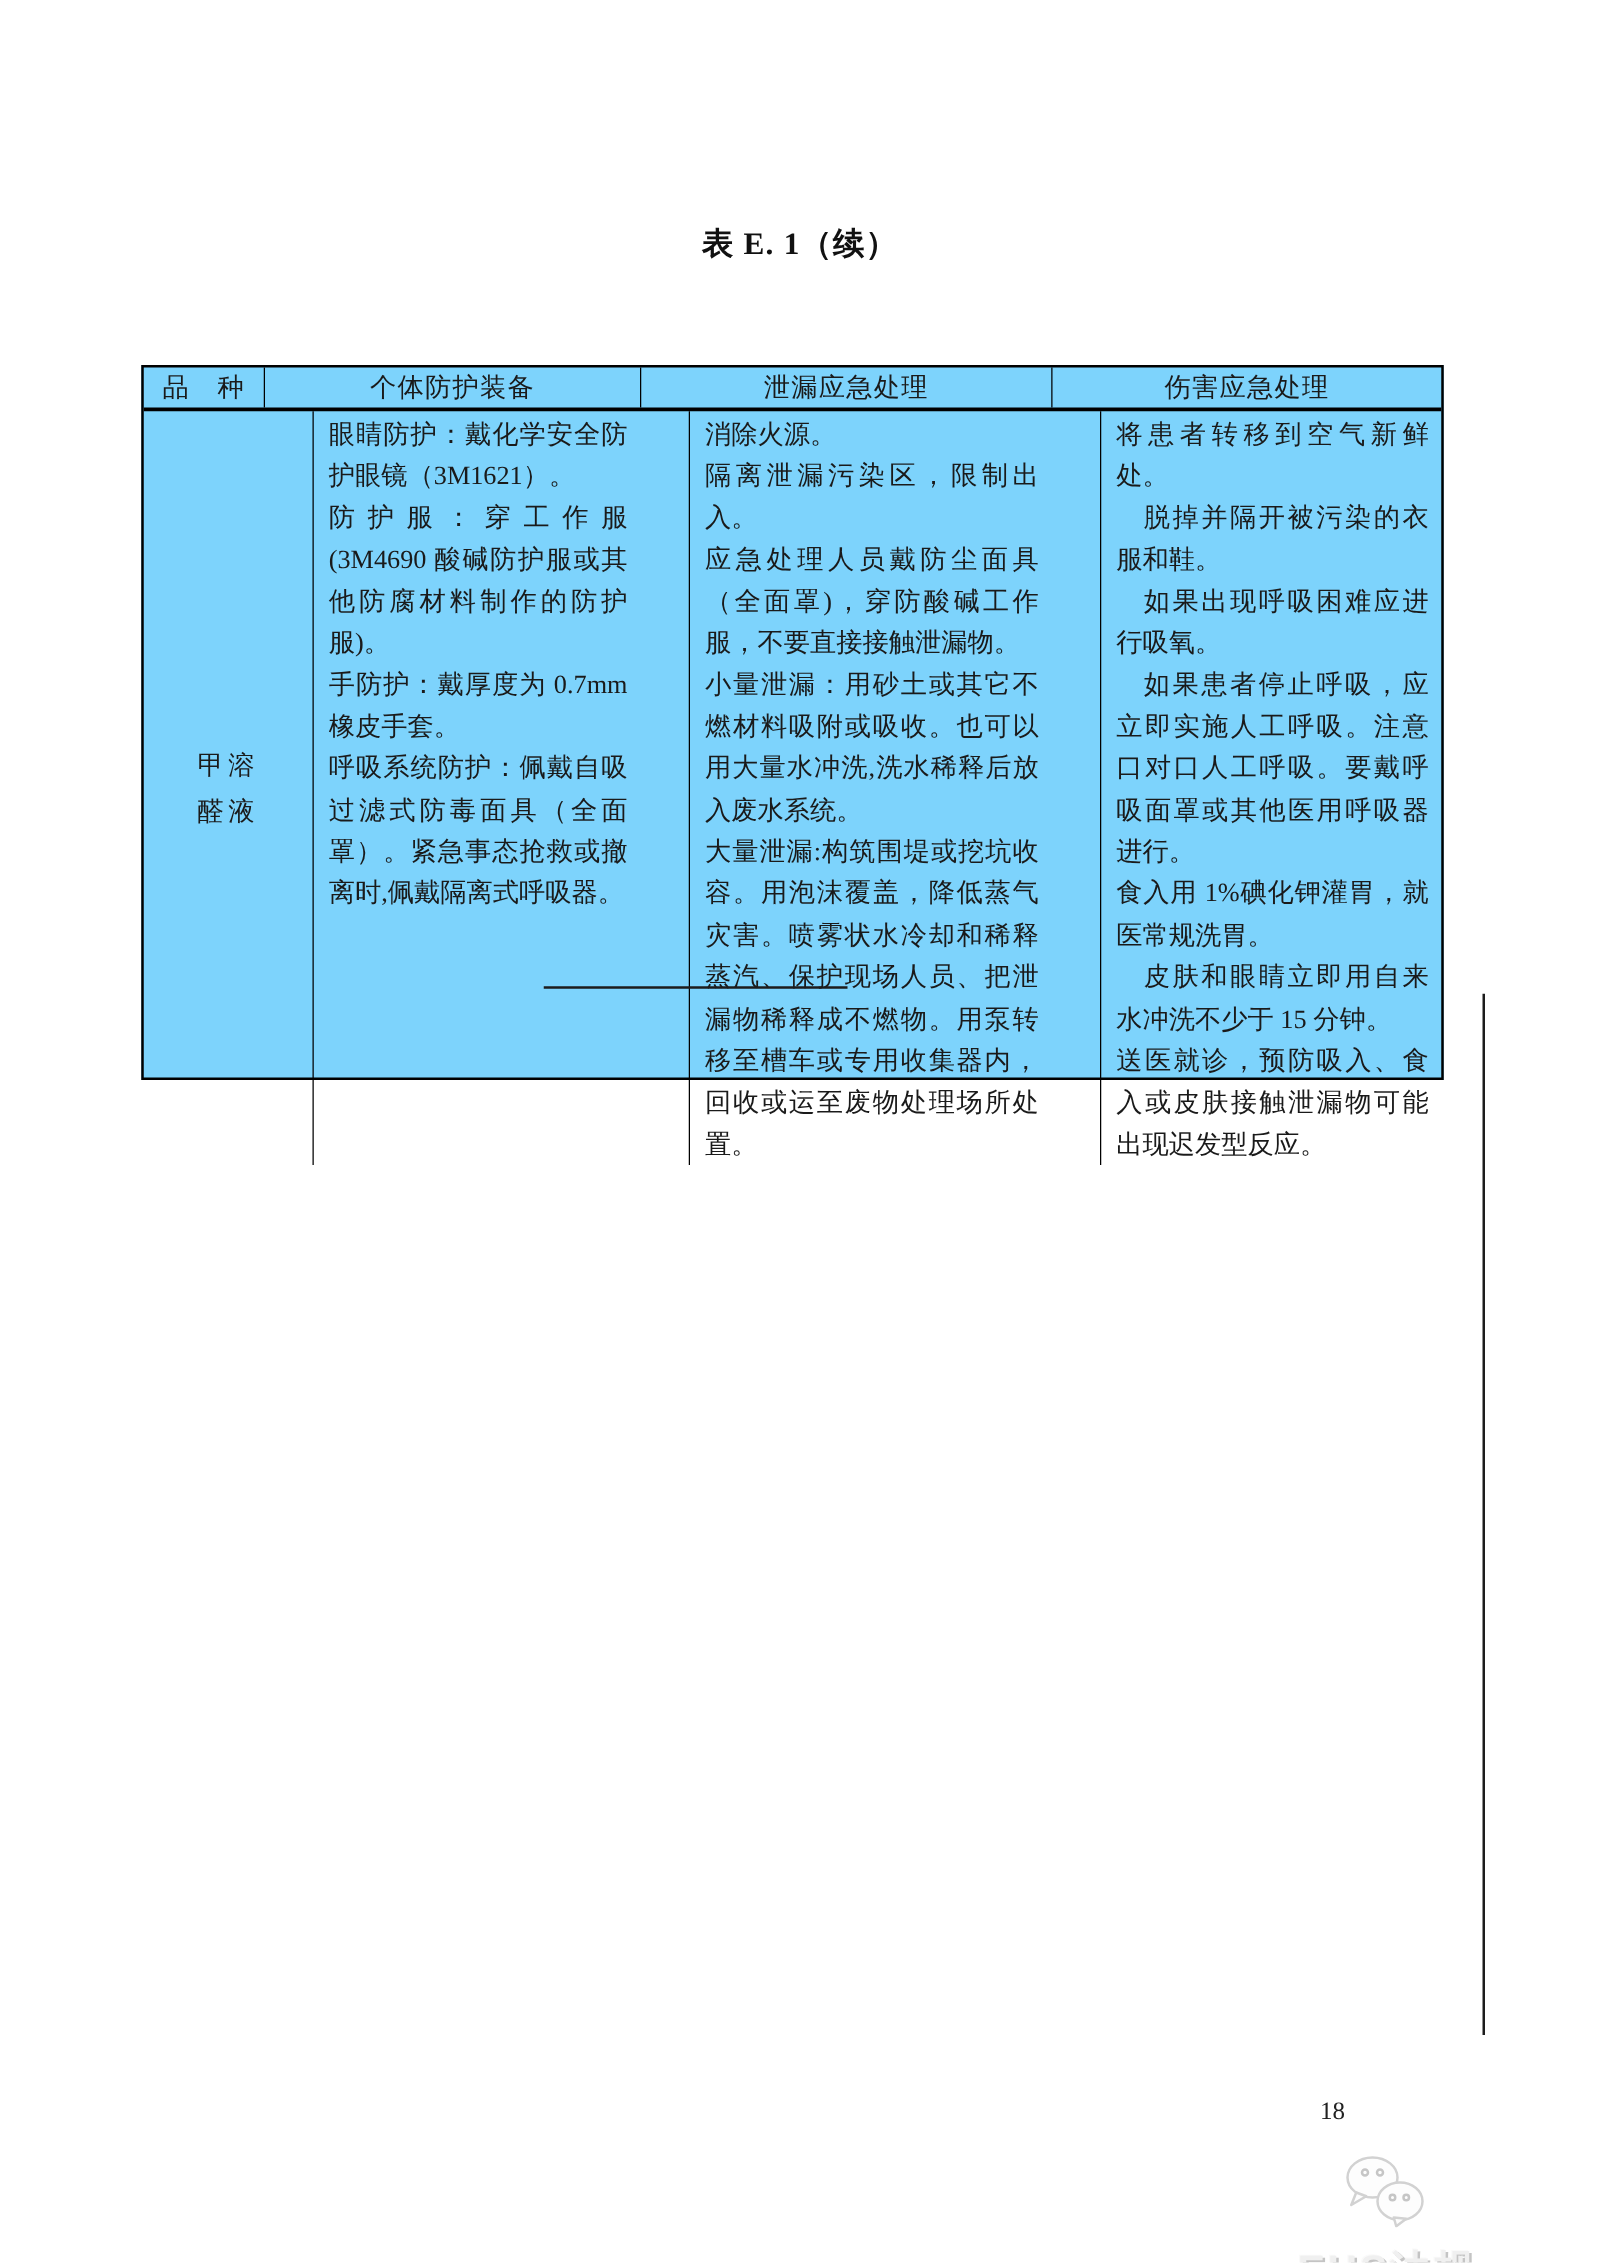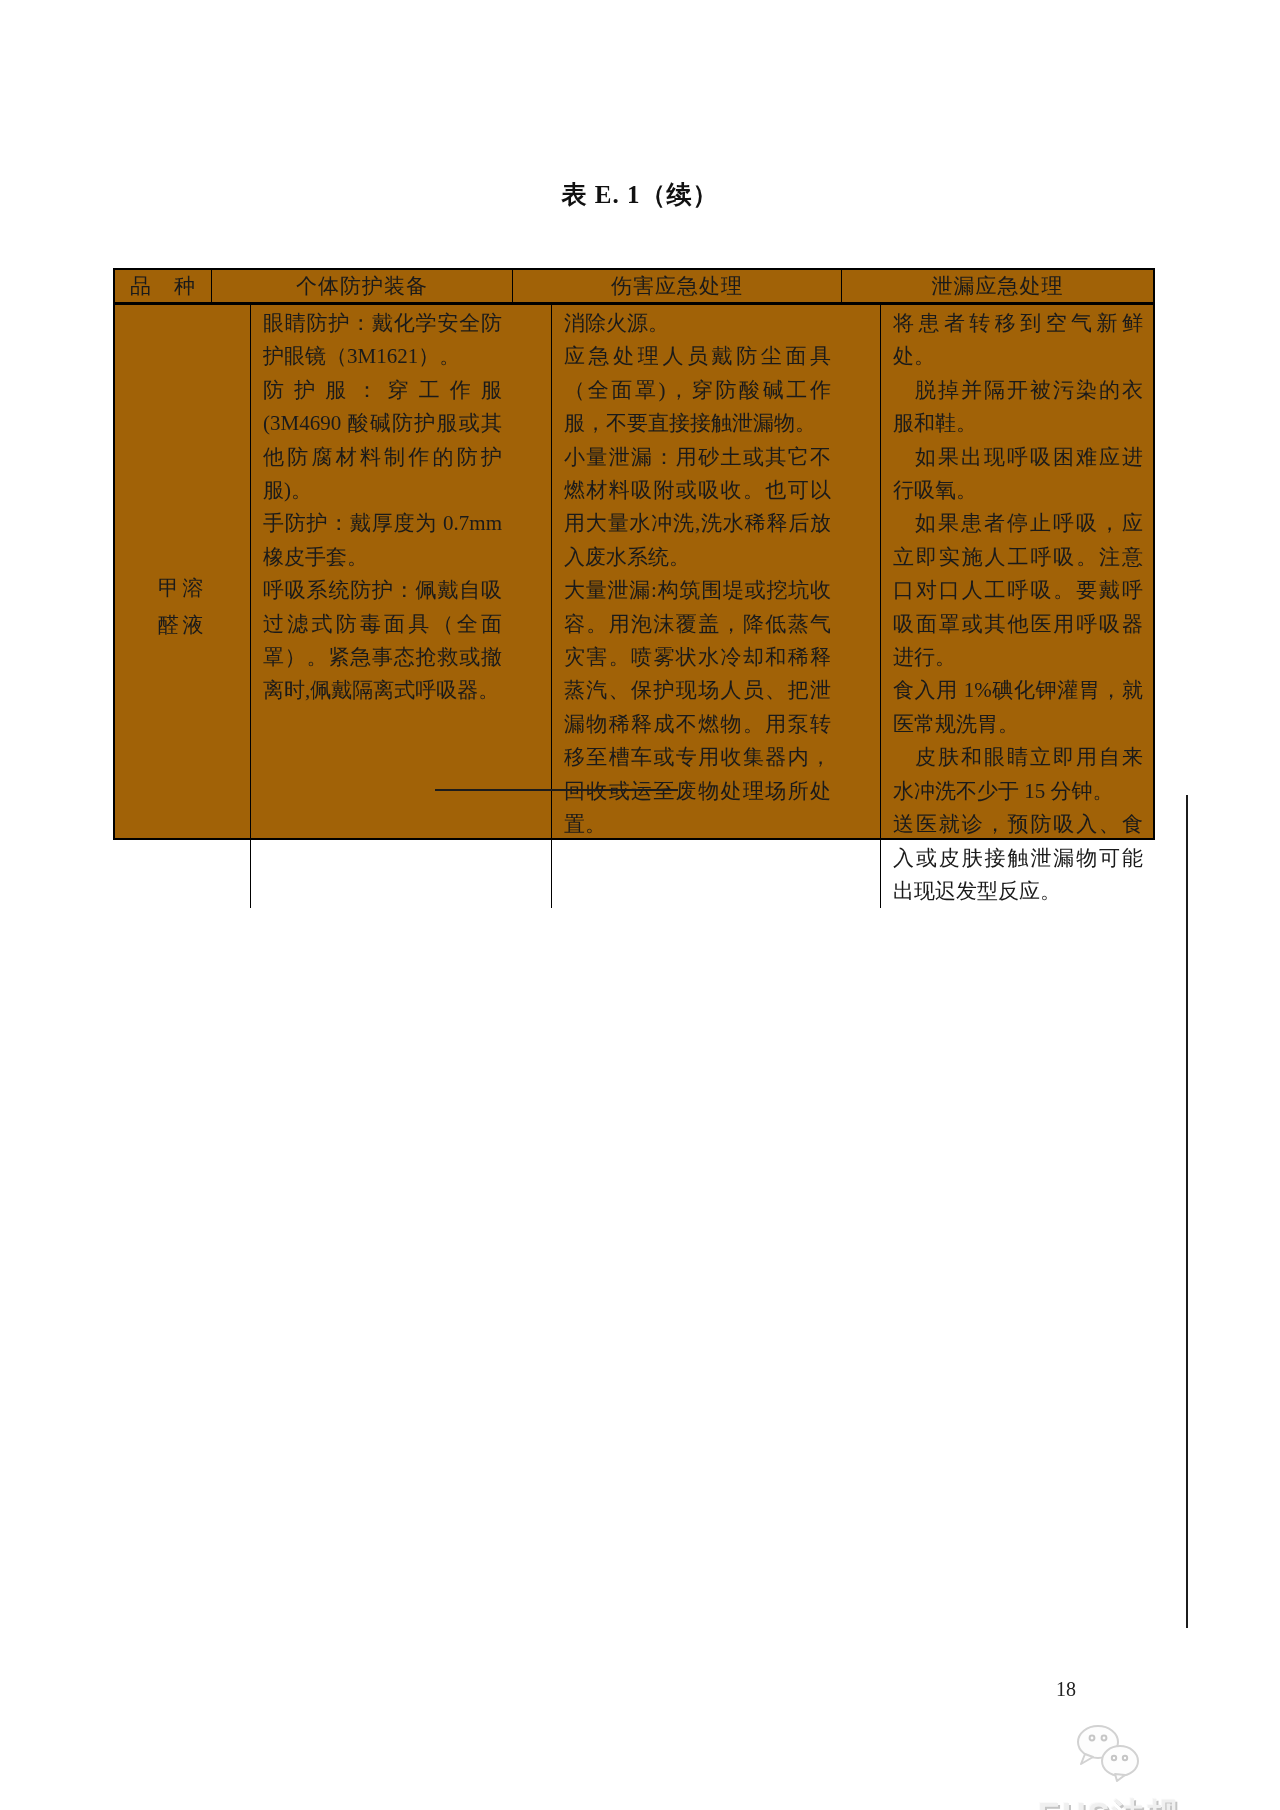--- a/index.html
+++ b/index.html
@@ -16,25 +16,25 @@
     top:178px;left:0;width:1280px;
     text-align:center;
     font-size:25px;
     font-weight:bold;
     letter-spacing:1px;
     color:#111;
   }
   
   .e-table{
     position:absolute;
-    left:113px;top:268px;
+    left:113px;top:292px;
     width:1042px;
     border:2px solid #000;
     box-sizing:border-box;
-    background:#a16207;
+    background:#7dd3fc;
   }
   .trow{
     display:grid;
     grid-template-columns:96px 301px 329px 1fr;
     box-sizing:border-box;
   }
   .thead{
     height:35px;
     border-bottom:3px solid #000;
   }
@@ -104,36 +104,37 @@
 </style>
 </head>
 <body>
 
 <div class="doc-title">表 E. 1（续）</div>
 
 <div class="e-table">
   <div class="trow thead">
     <div class="th">品　种</div>
     <div class="th">个体防护装备</div>
+    <div class="th">泄漏应急处理</div>
     <div class="th">伤害应急处理</div>
-    <div class="th">泄漏应急处理</div>
   </div>
   <div class="trow tbody">
     <div class="td species-cell">
       <div>甲醛</div>
       <div>溶液</div>
     </div>
     <div class="td">
         <p class="cell-par">眼睛防护：戴化学安全防护眼镜（3M1621）。</p>
         <p class="cell-par">防护服：穿工作服(3M4690 酸碱防护服或其他防腐材料制作的防护服)。</p>
         <p class="cell-par">手防护：戴厚度为 0.7mm 橡皮手套。</p>
         <p class="cell-par">呼吸系统防护：佩戴自吸过滤式防毒面具（全面罩）。紧急事态抢救或撤离时,佩戴隔离式呼吸器。</p>
       </div>
     <div class="td">
         <p class="cell-par">消除火源。</p>
+        <p class="cell-par">隔离泄漏污染区，限制出入。</p>
         <p class="cell-par">应急处理人员戴防尘面具（全面罩)，穿防酸碱工作服，不要直接接触泄漏物。</p>
         <p class="cell-par">小量泄漏：用砂土或其它不燃材料吸附或吸收。也可以用大量水冲洗,洗水稀释后放入废水系统。</p>
         <p class="cell-par">大量泄漏:构筑围堤或挖坑收容。用泡沫覆盖，降低蒸气灾害。喷雾状水冷却和稀释蒸汽、保护现场人员、把泄漏物稀释成不燃物。用泵转移至槽车或专用收集器内，回收或运至废物处理场所处置。</p>
       </div>
     <div class="td">
         <p class="cell-par">将患者转移到空气新鲜处。</p>
         <p class="cell-par indent">脱掉并隔开被污染的衣服和鞋。</p>
         <p class="cell-par indent">如果出现呼吸困难应进行吸氧。</p>
         <p class="cell-par indent">如果患者停止呼吸，应立即实施人工呼吸。注意口对口人工呼吸。要戴呼吸面罩或其他医用呼吸器进行。</p>
         <p class="cell-par">食入用 1%碘化钾灌胃，就医常规洗胃。</p>

